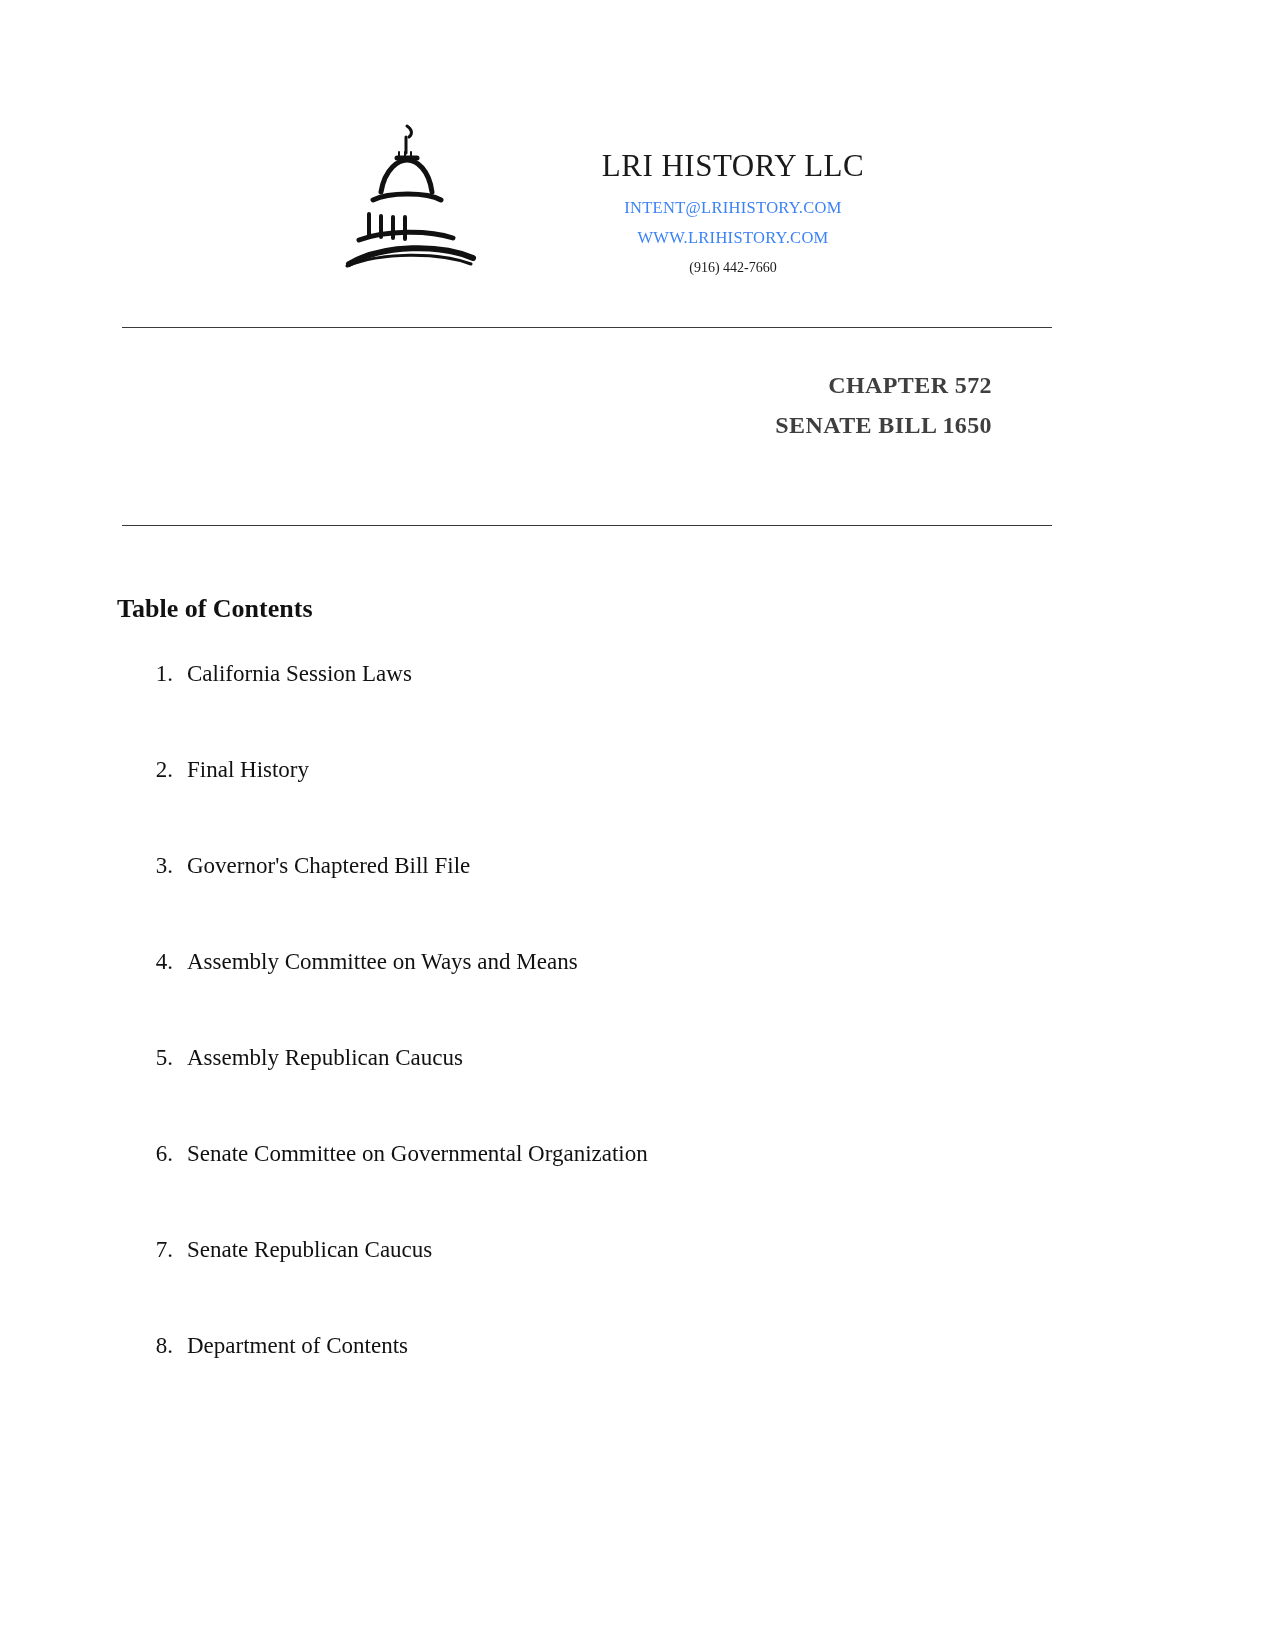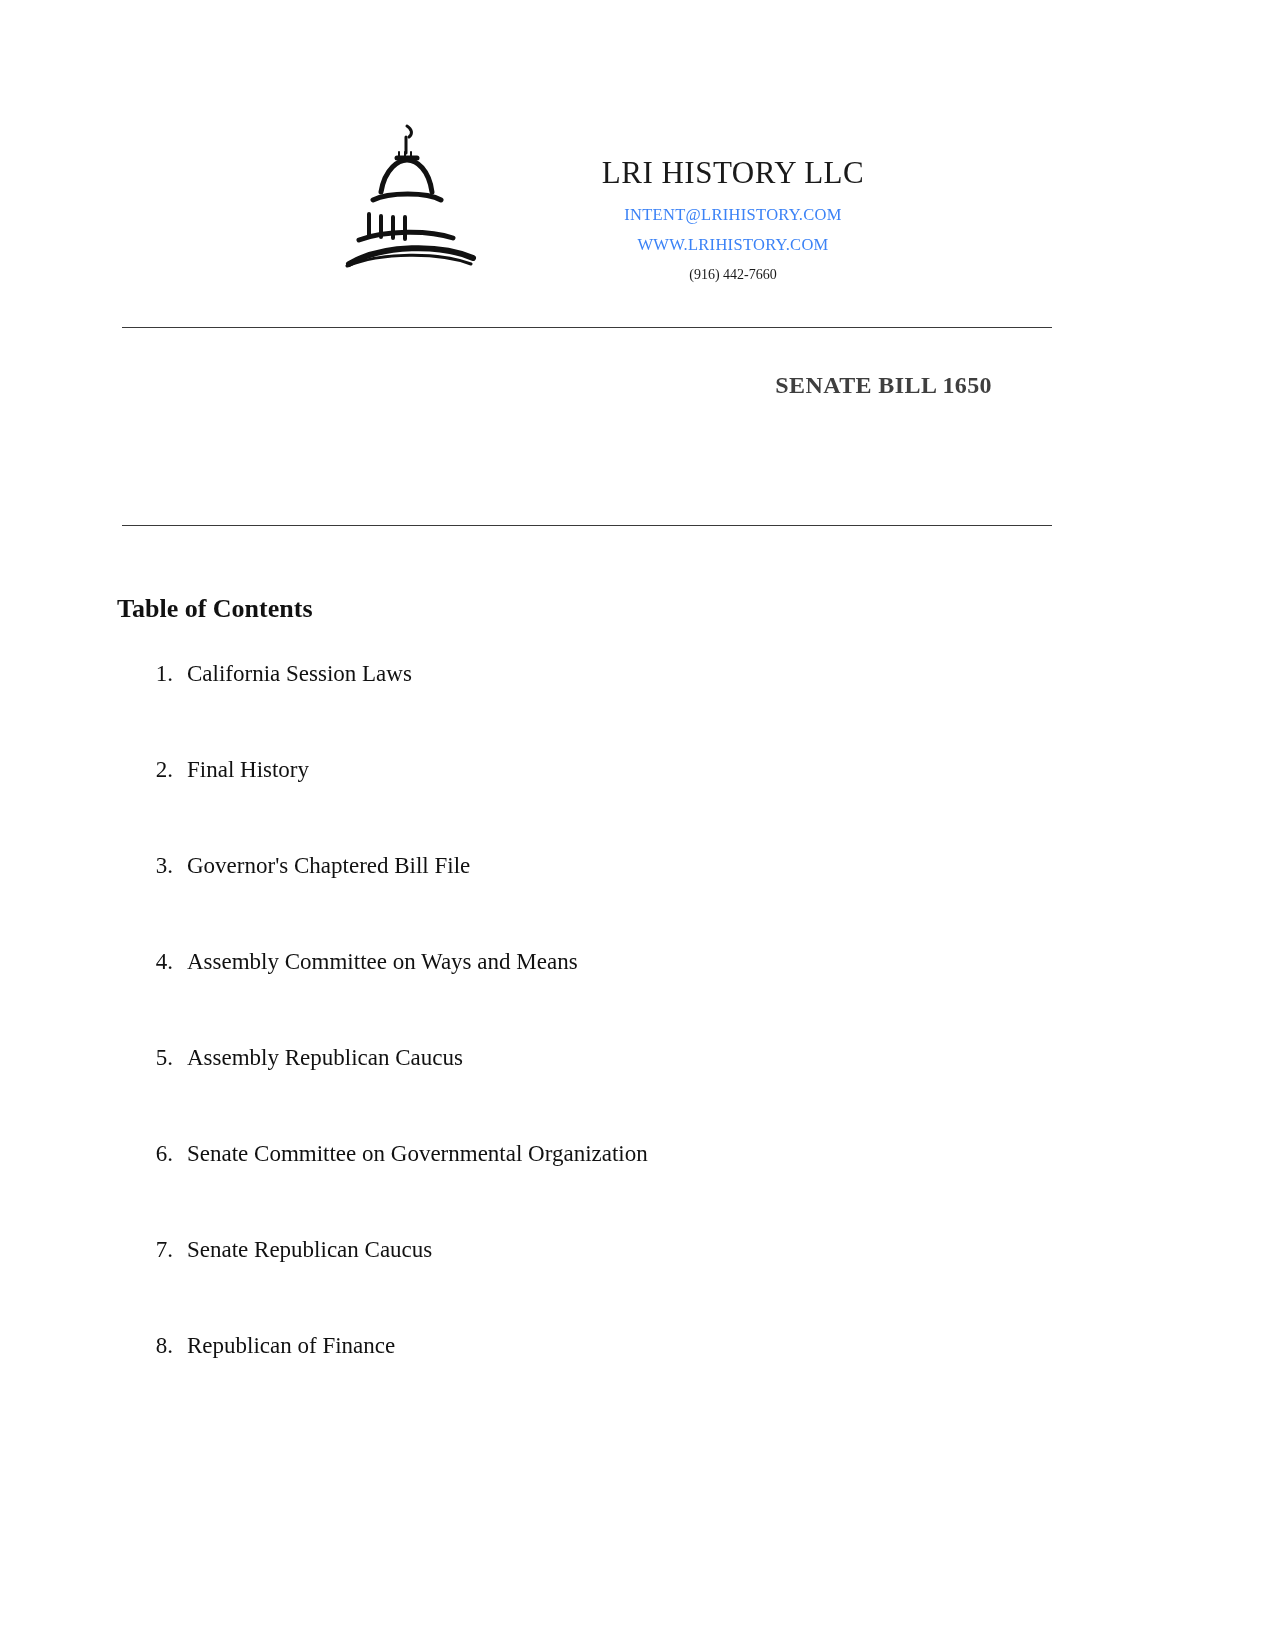--- a/index.html
+++ b/index.html
@@ -18,21 +18,21 @@
   }
 
   
   .letterhead {
     position: absolute;
     left: 0;
     top: 118px;
     width: 100%;
     display: flex;
     justify-content: center;
-    align-items: flex-end;
+    align-items: center;
   }
   .logo {
     width: 150px;
     height: 165px;
     position: relative;
     flex: 0 0 auto;
     margin-right: 40px;
   }
   .logo svg { display: block; }
 
@@ -155,20 +155,21 @@
       <div class="contact-line">INTENT@LRIHISTORY.COM</div>
       <div class="contact-line">WWW.LRIHISTORY.COM</div>
       <div class="phone-line">(916) 442-7660</div>
     </div>
 
   </div>
 
   <div class="rule rule-top"></div>
 
   <div class="title-block">
+    <div>CHAPTER  572</div>
     <div>SENATE BILL 1650</div>
   </div>
 
   <div class="rule rule-bottom"></div>
 
   <div class="toc-heading">Table of Contents</div>
 
   <ol class="toc-list">
     <li class="toc-item">
       <span class="toc-num">1.</span>
@@ -193,17 +194,17 @@
     <li class="toc-item">
       <span class="toc-num">6.</span>
       <span class="toc-label">Senate Committee on Governmental Organization</span>
     </li>
     <li class="toc-item">
       <span class="toc-num">7.</span>
       <span class="toc-label">Senate Republican Caucus</span>
     </li>
     <li class="toc-item">
       <span class="toc-num">8.</span>
-      <span class="toc-label">Republican of Finance</span>
+      <span class="toc-label">Department of Contents</span>
     </li>
   </ol>
 
 </div>
 
 </body></html>

